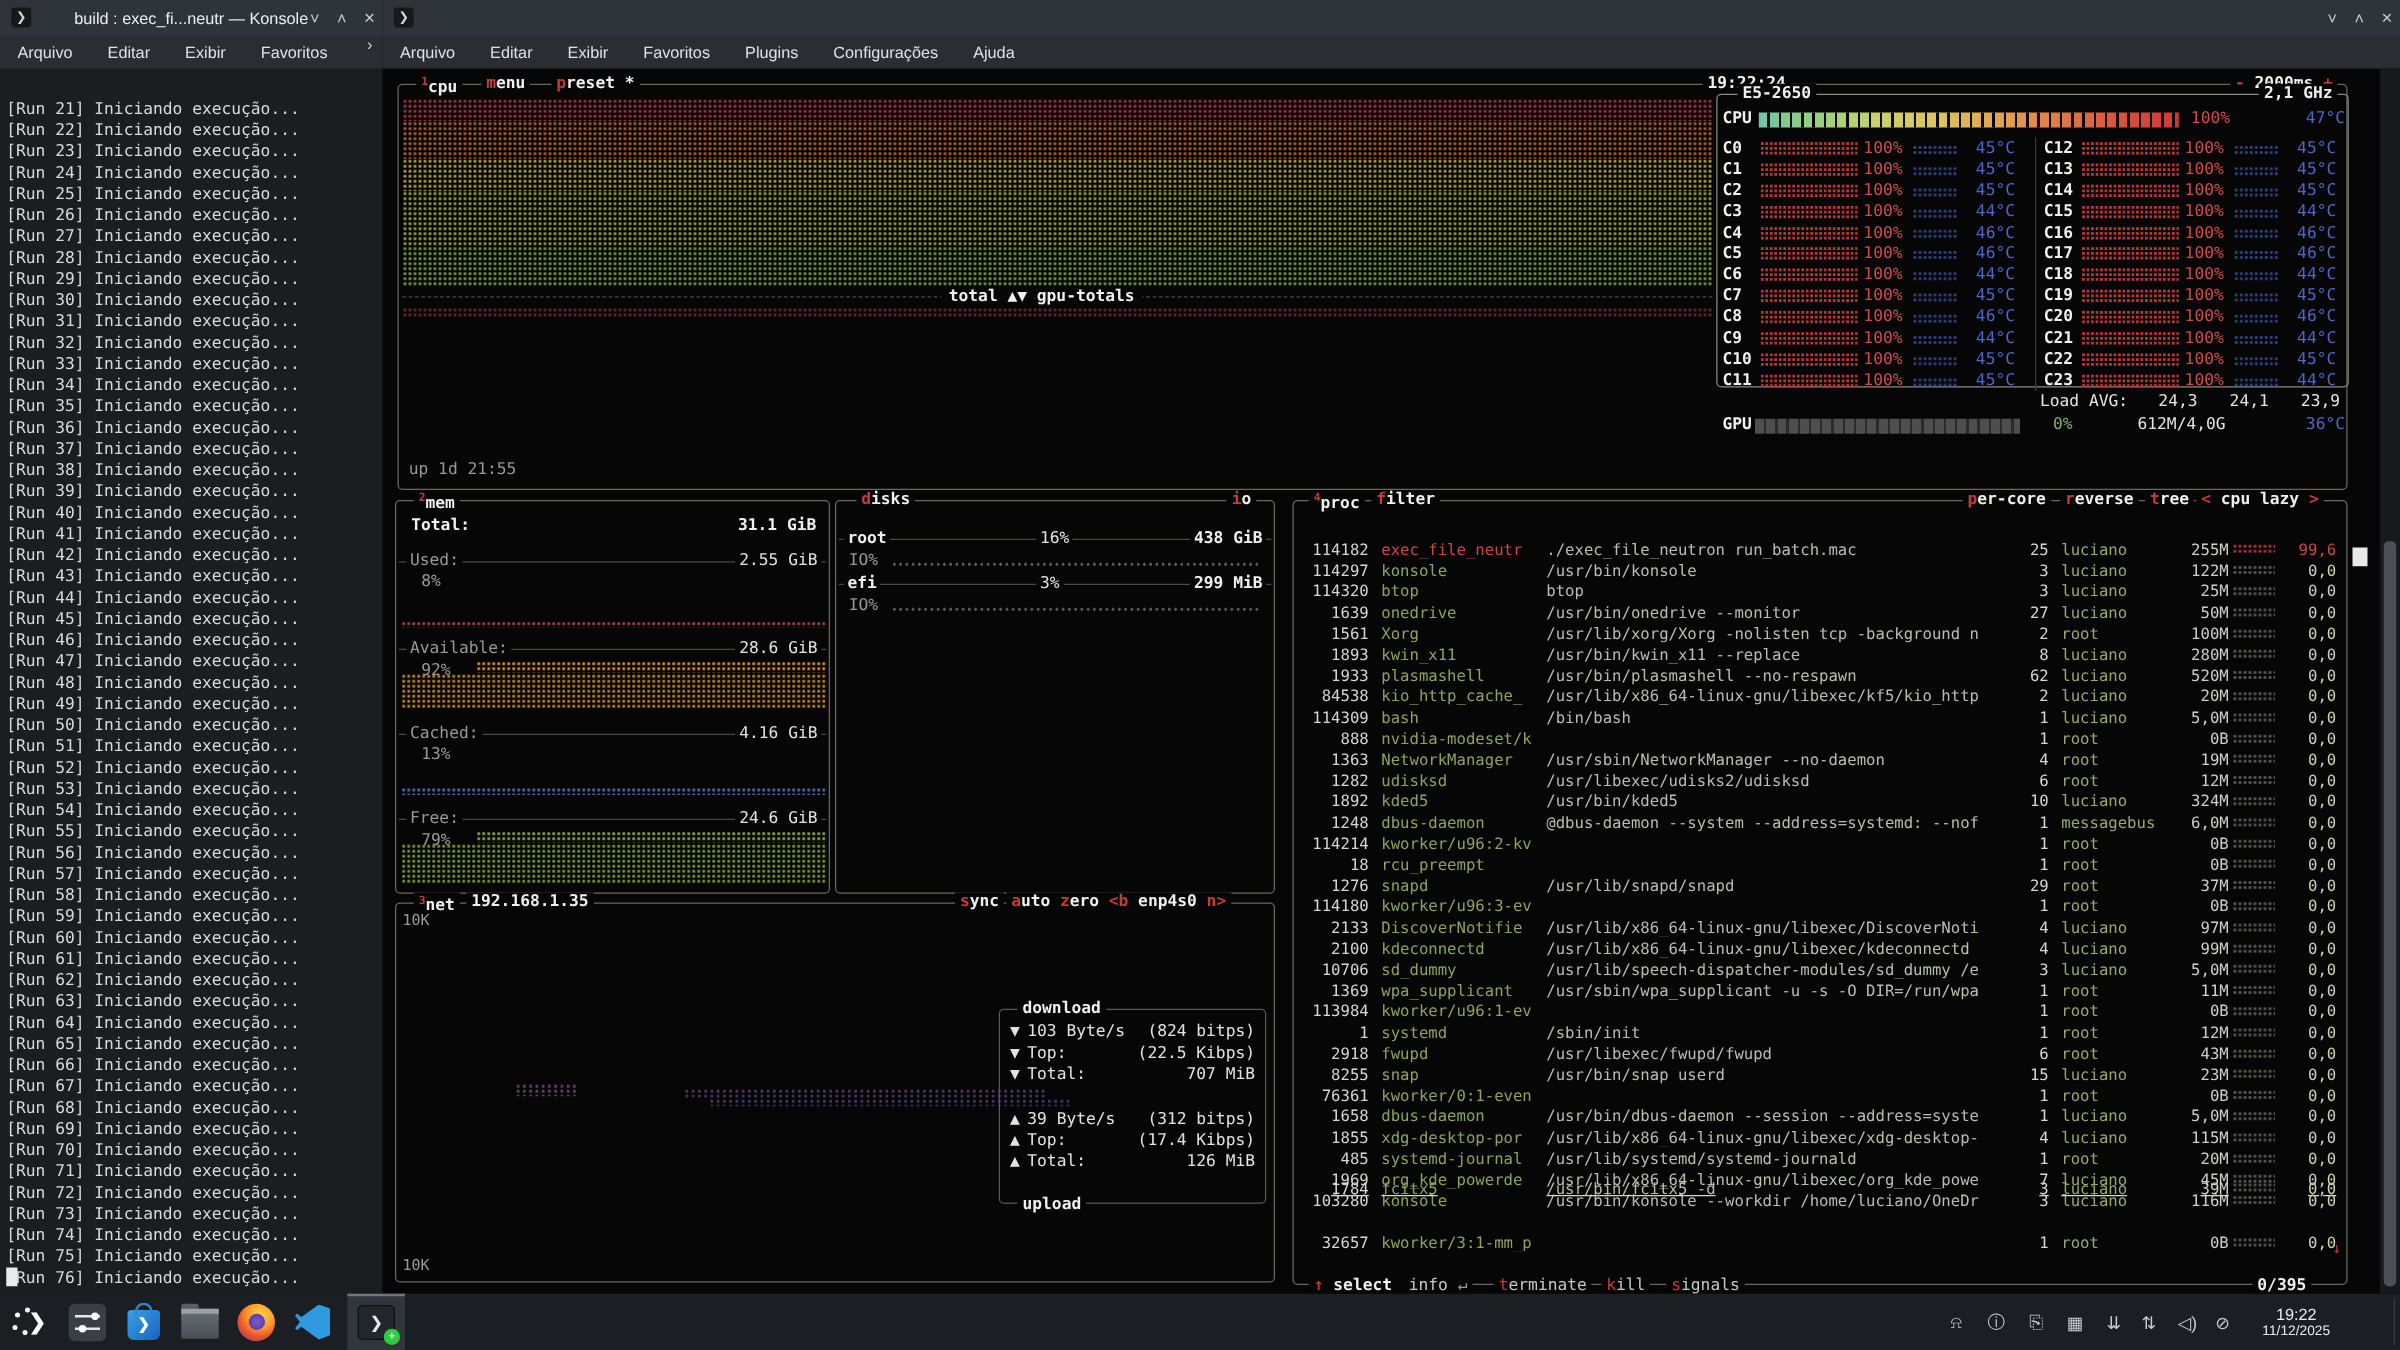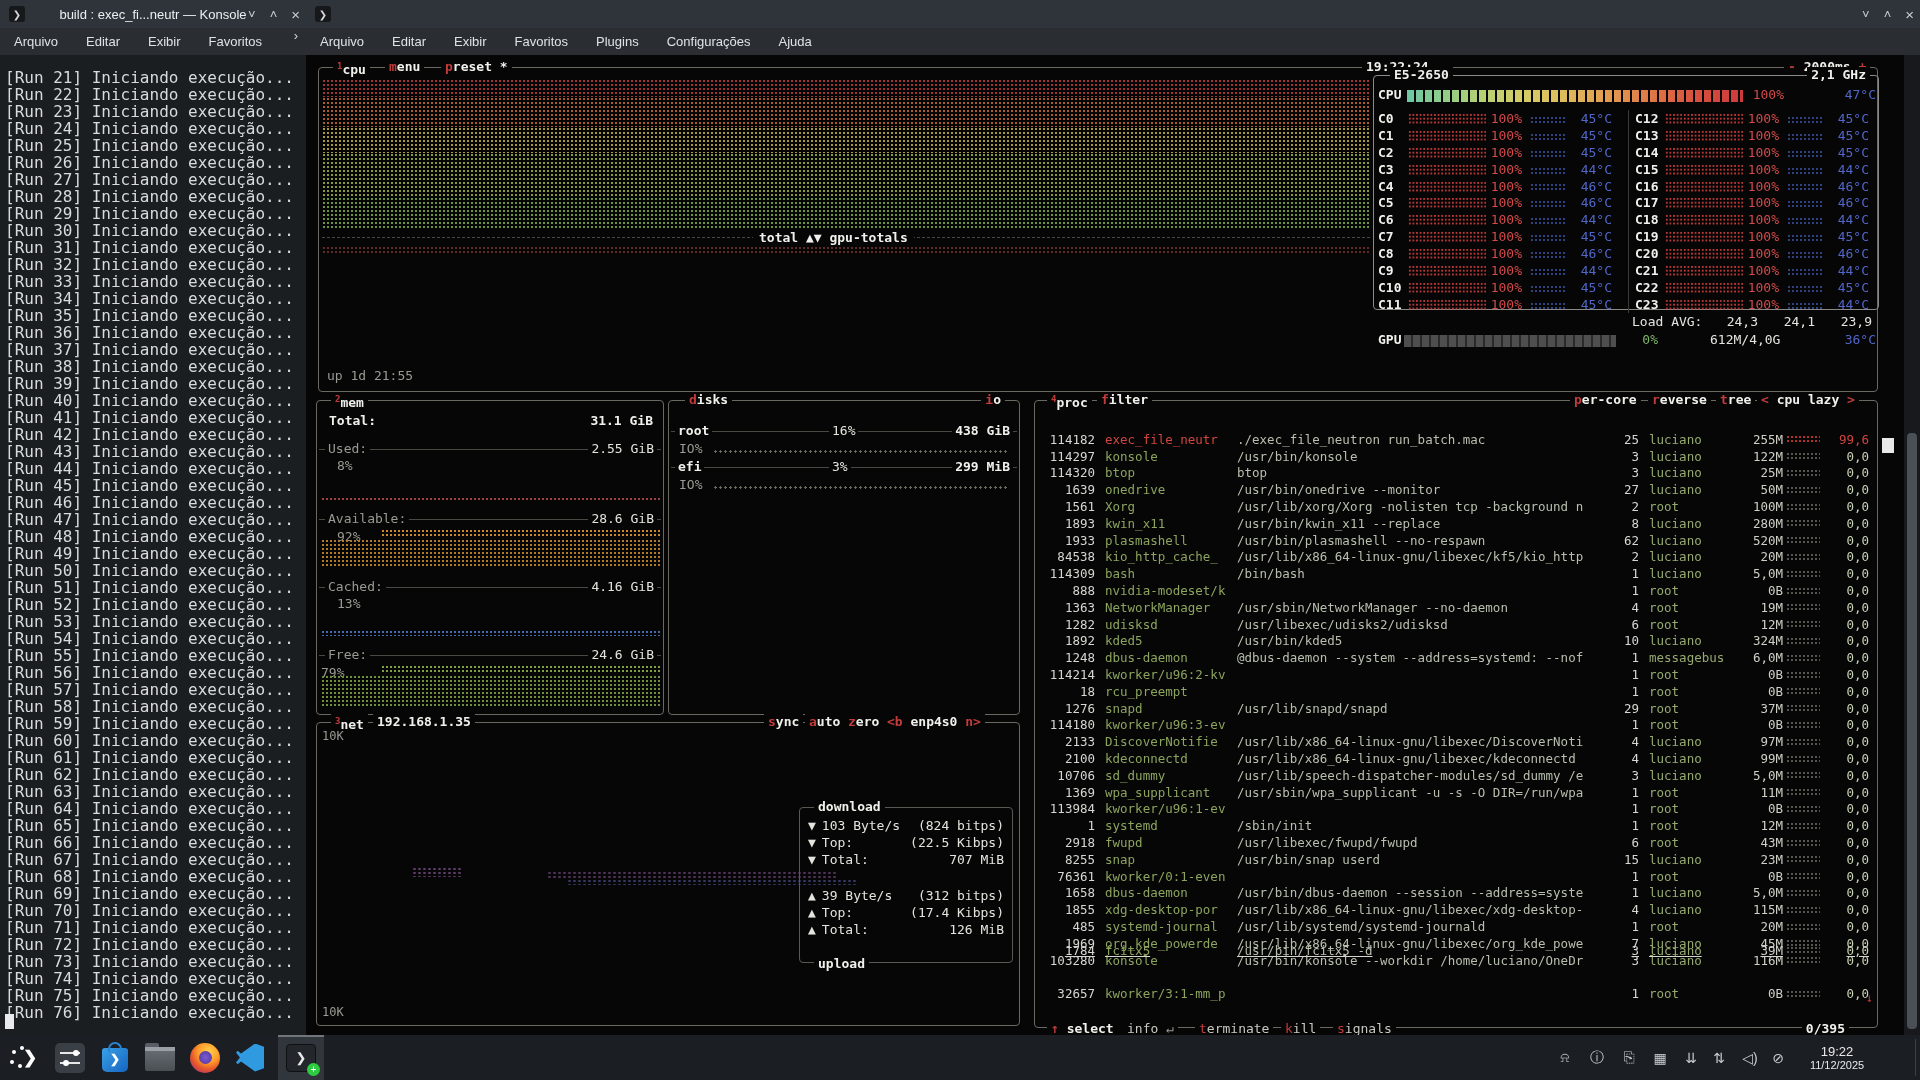--- a/index.html
+++ b/index.html
@@ -21,21 +21,21 @@
     font-size:10px;display:flex;align-items:center;justify-content:center;margin-left:9px;flex:none}
   .win-title{position:absolute;left:0;right:0;text-align:center;pointer-events:none;color:#eceff1}
   .win-btns{position:absolute;right:6px;top:0;height:28px;display:flex;align-items:center;gap:14px;
     color:#c7ccd1;font-size:13px}
   .menubar{position:absolute;top:28px;left:0;right:0;height:27px;background:var(--menubar);
     display:flex;align-items:flex-start;color:#dfe2e5;font-size:13px}
   .menu-item{padding:0 14px;height:27px;display:flex;align-items:center}
   .overflow-arrow{position:absolute;right:8px;color:#cfd4d8}
   
   #left-term{position:absolute;top:55px;left:0;right:0;bottom:0;background:var(--termL);
-    padding:14px 0 0 5px;color:#d8dbdd;font-size:16px;line-height:17px}
+    padding:24px 0 0 5px;color:#d8dbdd;font-size:13px;line-height:17px}
   .cursor{position:absolute;left:5px;width:9px;height:15px;background:#e8eaec}
   
   #btop{position:absolute;top:55px;left:0;right:0;bottom:0;background:var(--btop);
     color:#d6d6d0;font-size:13px}
   .box{position:absolute;border:1px solid var(--border);border-radius:4px;background:transparent}
   .chip{position:absolute;top:-9px;background:var(--btop);padding:0 4px;color:var(--white);
     font-weight:bold;font-size:13px;line-height:15px;white-space:nowrap;
     font-family:"DejaVu Sans Mono",monospace}
   .chip-b{top:auto;bottom:-9px}
   .chip sup{color:var(--red);font-size:9px}
@@ -419,21 +419,21 @@
           <span class="onln lbl" style="left: 8px; top: 118px;">Available:</span>
           <span class="onln val" style="right: 6px; top: 118px;">28.6 GiB</span>
           <span class="abs mono lbl" style="left: 20px; top: 128px;">92%</span>
           <div class="linethru" style="top: 186px;"></div>
           <span class="onln lbl" style="left: 8px; top: 186px;">Cached:</span>
           <span class="onln val" style="right: 6px; top: 186px;">4.16 GiB</span>
           <span class="abs mono lbl" style="left: 20px; top: 195px;">13%</span>
           <div class="linethru" style="top: 254px;"></div>
           <span class="onln lbl" style="left: 8px; top: 254px;">Free:</span>
           <span class="onln val" style="right: 6px; top: 254px;">24.6 GiB</span>
-          <span class="abs mono lbl" style="left: 4px; top: 264px;">79%</span>
+          <span class="abs mono lbl" style="left: 20px; top: 264px;">79%</span>
         </div>
       <div class="abs dots" style="left:4px;top:96px;width:340px;height:5px;--dc:#a04040"></div>
       <div class="abs dots" style="left:64px;top:128px;width:280px;height:9px;--dc:#c8882c"></div>
       <div class="abs dots" style="left:4px;top:138px;width:340px;height:28px;--dc:#b07a28"></div>
       <div class="abs dots" style="left:4px;top:229px;width:340px;height:6px;--dc:#4a6ab0"></div>
       <div class="abs dots" style="left:64px;top:264px;width:280px;height:9px;--dc:#7fa03e"></div>
       <div class="abs dots" style="left:4px;top:274px;width:340px;height:32px;--dc:#6f8f38"></div>
     </div>
 
     <div class="box" style="left:362px;top:345px;width:352px;height:315px">

